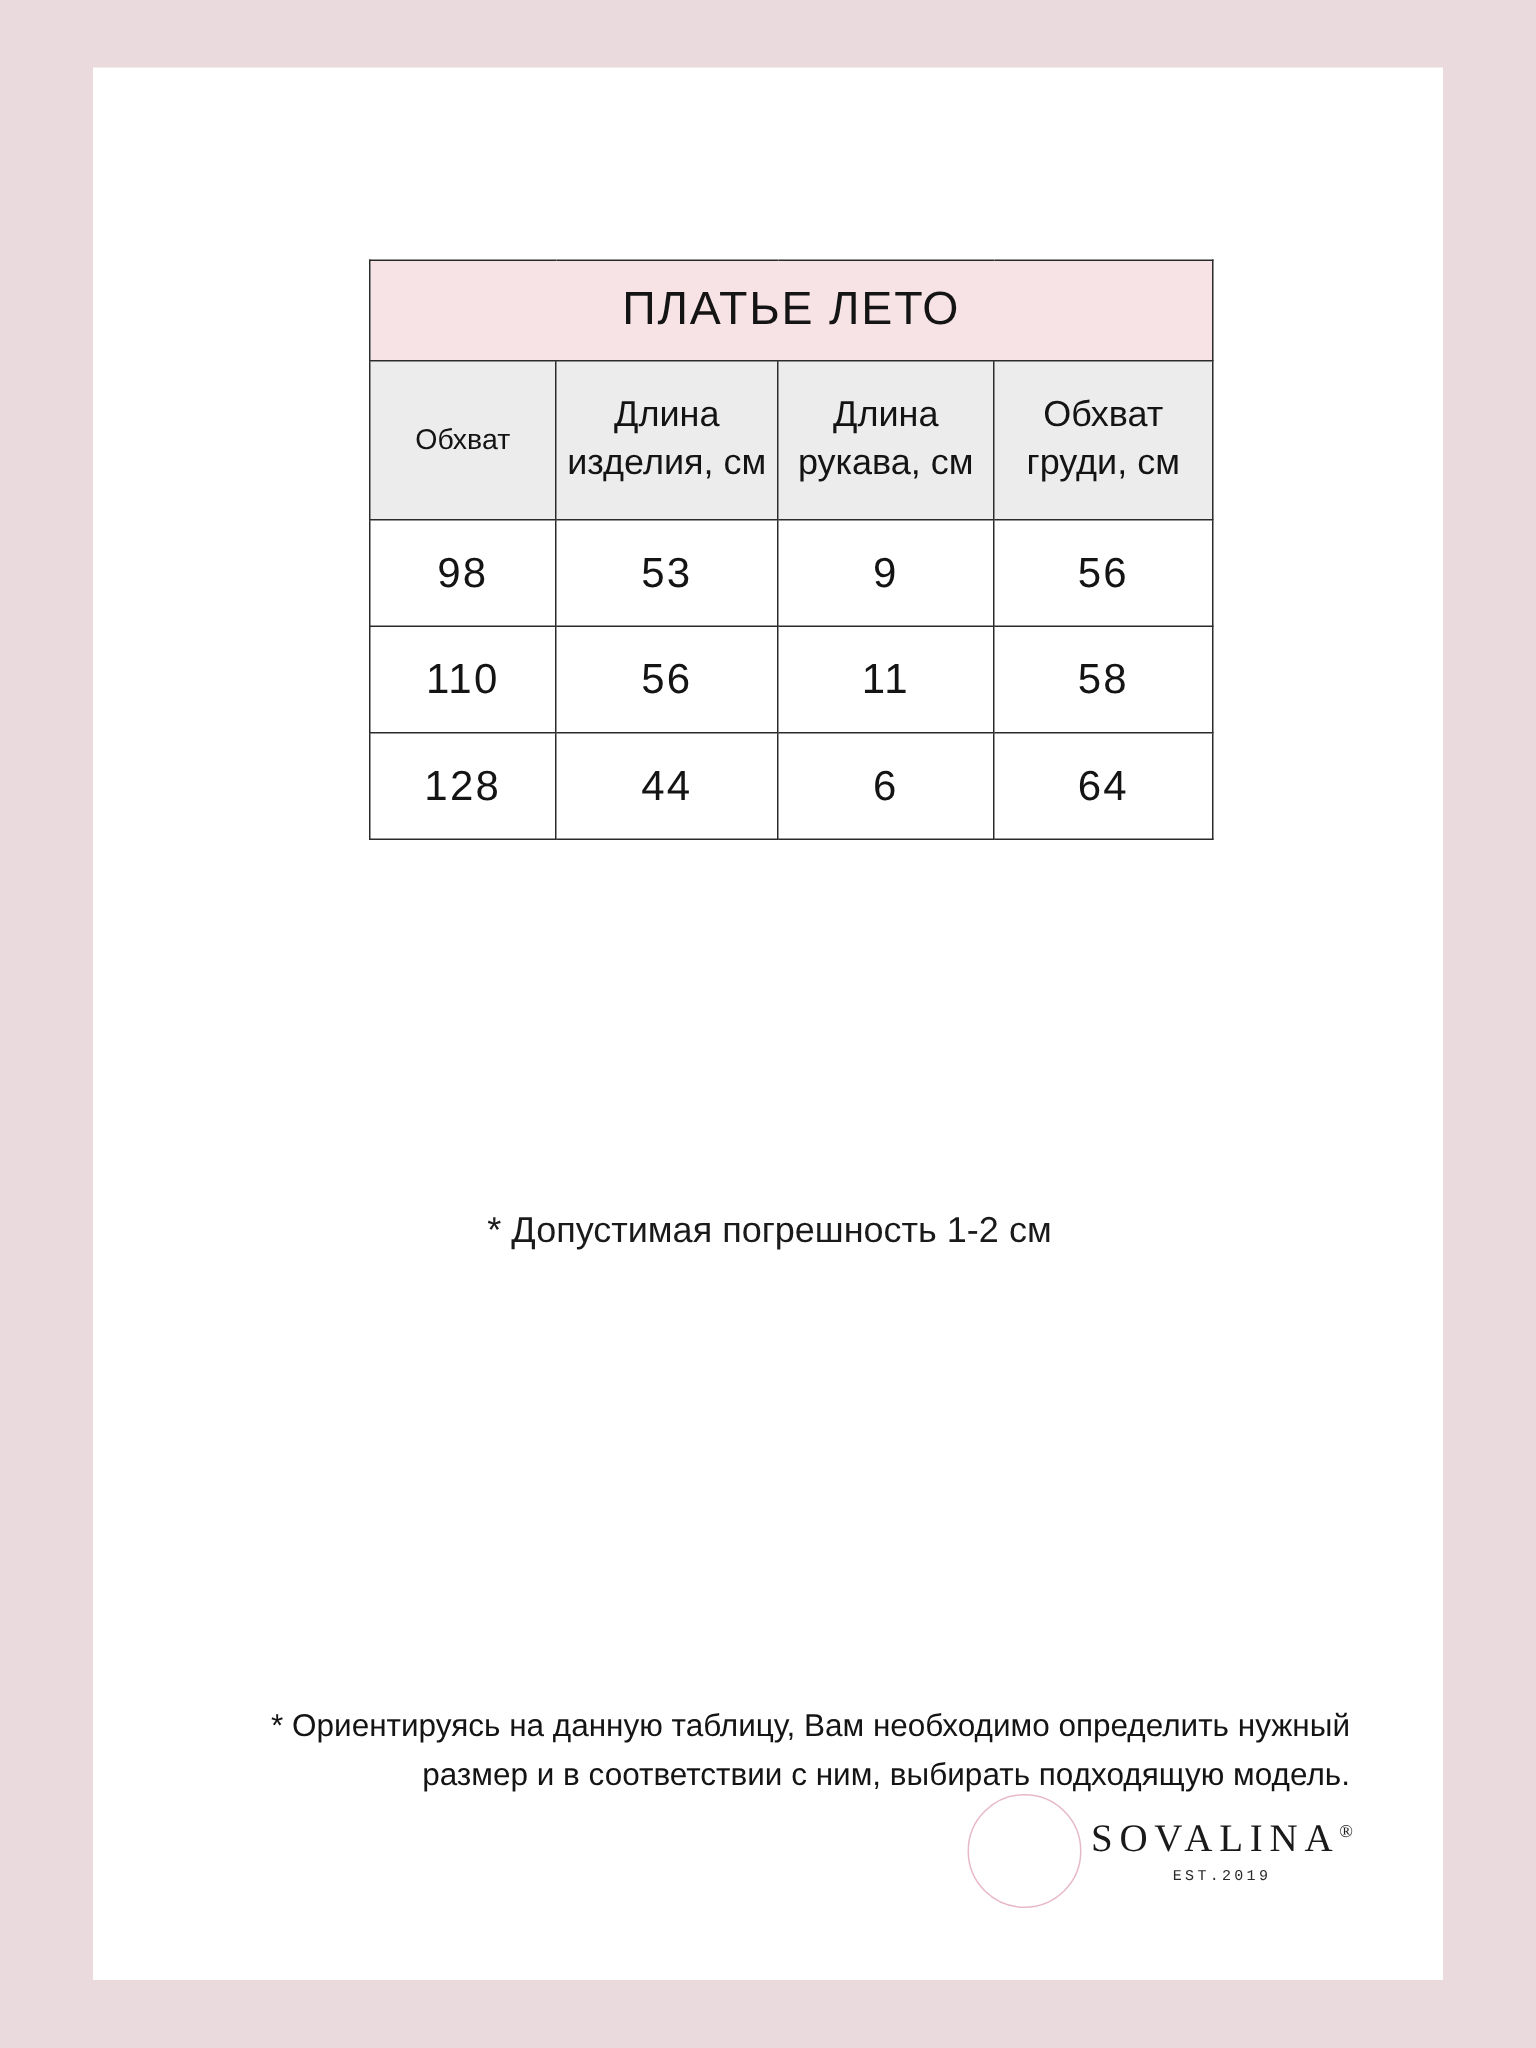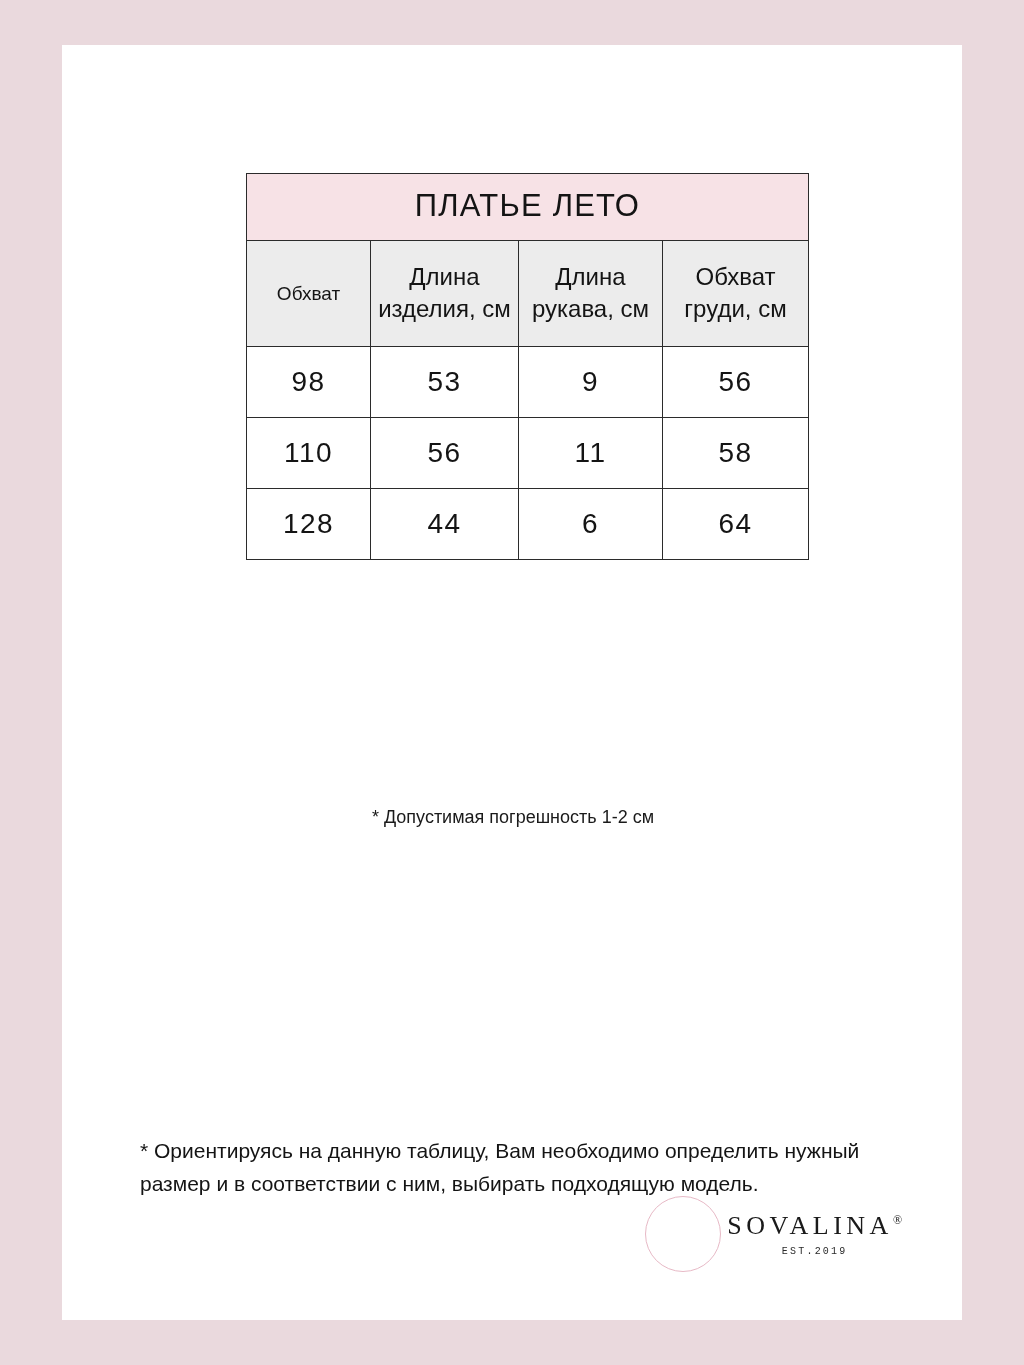--- a/index.html
+++ b/index.html
@@ -66,31 +66,32 @@
   .col1 { width: 124px; }
   .col2 { width: 148px; }
   .col3 { width: 144px; }
   .col4 { width: 146px; }
   .note-small {
     position: absolute;
     left: 170px;
     top: 762px;
     width: 562px;
     text-align: center;
-    font-size: 18px;
+    font-size: 24px;
     color: #1a1a1a;
   }
   .note-big {
     position: absolute;
     left: 78px;
     top: 1090px;
     width: 760px;
     font-size: 21px;
     line-height: 1.55;
     color: #141414;
+    text-align: right;
   }
   .brand {
     position: absolute;
     right: 60px;
     bottom: 48px;
     display: flex;
     align-items: center;
     gap: 12px;
   }
   .brand-circle {

